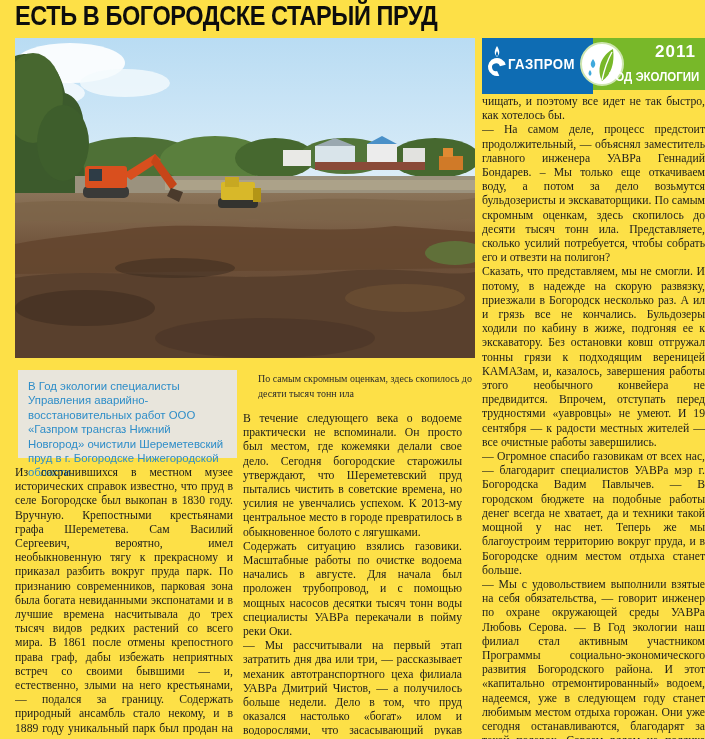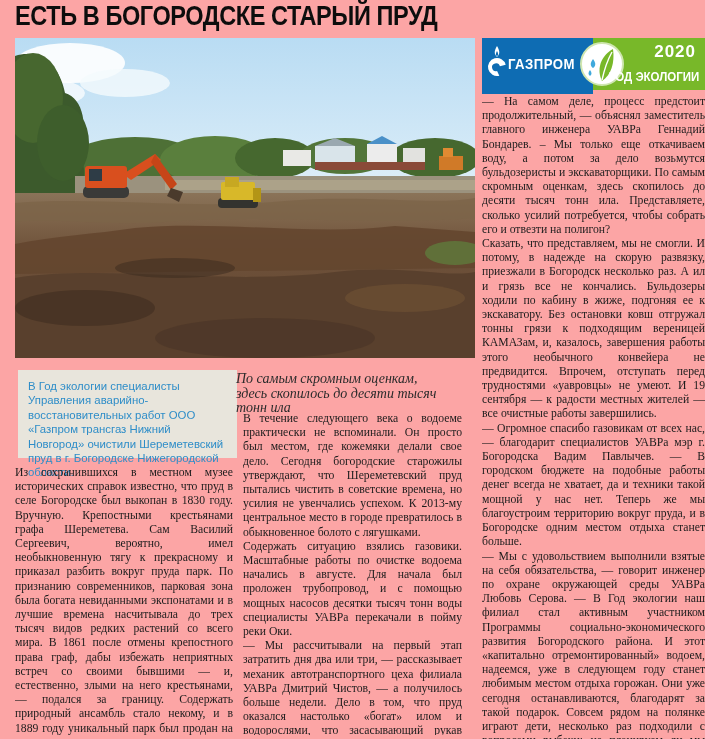--- a/index.html
+++ b/index.html
@@ -1,16 +1,16 @@
 <!DOCTYPE html>
 <html lang="ru"><head>
 <meta charset="utf-8">
 <style>
   html,body{margin:0;padding:0;background:#ffffff;}
-  .page{position:relative;width:705px;height:739px;background:#fca5a5;overflow:hidden;
+  .page{position:relative;width:705px;height:739px;background:#fde047;overflow:hidden;
         font-family:"Liberation Serif", serif;color:#1c1c1c;}
 
   
   .headline{position:absolute;left:15px;top:0px;width:690px;height:34px;overflow:visible;}
   .headline span{display:inline-block;font-family:"Liberation Sans", sans-serif;
         font-weight:bold;font-size:28px;line-height:32px;color:#0d0d0d;
         transform:scaleX(0.84);transform-origin:left center;white-space:nowrap;letter-spacing:-0.5px;}
 
   
   .photo{position:absolute;left:15px;top:38px;width:460px;height:320px;overflow:hidden;}
@@ -31,22 +31,22 @@
         font-weight:bold;font-size:12.5px;color:#ffffff;transform:scaleX(0.92);transform-origin:right center;
         white-space:nowrap;}
 
   
   .caption-box{position:absolute;left:18px;top:370px;width:219px;height:88px;background:#e8e5dc;
         box-sizing:border-box;padding:9px 10px;}
   .caption-box p{margin:0;font-family:"Liberation Sans", sans-serif;font-size:11.4px;
         line-height:14.4px;color:#2e8dc8;}
 
   
-  .photo-caption{position:absolute;left:236px;top:372px;width:214px;
-        font-style:italic;font-size:14px;line-height:14.5px;color:#2b2b2b;}
+  .photo-caption{position:absolute;left:258px;top:372px;width:214px;
+        font-size:10px;line-height:14.5px;color:#2b2b2b;}
 
   
   .col{position:absolute;overflow:hidden;text-align:justify;}
   .col p{margin:0;font-size:11.7px;line-height:14.2px;color:#1c1c1c;}
   .col-left{left:15px;top:466px;width:218px;height:273px;}
   .col-mid{left:243px;top:412px;width:219px;height:323px;}
   .col-right{left:482px;top:95px;width:223px;height:644px;}
 </style>
 </head>
 <body>
@@ -140,26 +140,27 @@
     </div>
     <div class="green">
       <svg class="ecoicon" width="46" height="46" viewBox="0 0 46 46">
         <circle cx="23" cy="23" r="21" fill="#ffffff"></circle>
         <circle cx="23" cy="23" r="21" fill="none" stroke="#cfe6b0" stroke-width="2"></circle>
         <path d="M23,40 C18,30 20,16 34,8 C36,22 32,34 23,40 Z" fill="#78b829"></path>
         <path d="M23,39 C25,30 28,20 33,11" stroke="#ffffff" stroke-width="1.4" fill="none"></path>
         <path d="M14,18 c-3,4 -3,7 0,9 c3,-2 3,-5 0,-9 Z" fill="#3fa9dc"></path>
         <path d="M11,29 c-2,2.6 -2,4.6 0,6 c2,-1.4 2,-3.4 0,-6 Z" fill="#3fa9dc"></path>
       </svg>
-      <span class="year">2020</span>
+      <span class="year">2011</span>
       <span class="program">ГОД ЭКОЛОГИИ</span>
     </div>
   </div>
 
   <div class="col col-right">
+    <p>чищать, и поэтому все идет не так быстро, как хотелось бы.</p>
     <p>— На самом деле, процесс предстоит продолжительный, — объяснял заместитель главного инженера УАВРа Геннадий Бондарев. – Мы только еще откачиваем воду, а потом за дело возьмутся бульдозеристы и экскаваторщики. По самым скромным оценкам, здесь скопилось до десяти тысяч тонн ила. Представляете, сколько усилий потребуется, чтобы собрать его и отвезти на полигон?</p>
     <p>Сказать, что представляем, мы не смогли. И потому, в надежде на скорую развязку, приезжали в Богородск несколько раз. А ил и грязь все не кончались. Бульдозеры ходили по кабину в жиже, подгоняя ее к экскаватору. Без остановки ковш отгружал тонны грязи к подходящим вереницей КАМАЗам, и, казалось, завершения работы этого необычного конвейера не предвидится. Впрочем, отступать перед трудностями «уавровцы» не умеют. И 19 сентября — к радости местных жителей — все очистные работы завершились.</p>
     <p>— Огромное спасибо газовикам от всех нас, — благодарит специалистов УАВРа мэр г. Богородска Вадим Павлычев. — В городском бюджете на подобные работы денег всегда не хватает, да и техники такой мощной у нас нет. Теперь же мы благоустроим территорию вокруг пруда, и в Богородске одним местом отдыха станет больше.</p>
     <p><span>— Мы с удовольствием выполнили взятые на себя обязательства, — говорит инженер по охране окружающей среды УАВРа Любовь Серова. — В Год экологии наш филиал стал активным участником Программы социально-экономического развития Богородского района. И этот «капитально отремонтированный» водоем, надеемся, уже в следующем году станет любимым местом отдыха горожан. Они уже сегодня останавливаются, благодарят за такой подарок. Совсем рядом на полянке играют дети, несколько раз подходили с вопросами рыбаки: не планируем ли мы запускать сюда рыбу? Я больше чем уверена, что сообща мы сможем изменить к лучшему окружающий мир.</span></p>
   </div>
 
   <div class="caption-box">
     <p>В Год экологии специалисты Управления аварийно-восстановительных работ ООО «Газпром трансгаз Нижний Новгород» очистили Шереметевский пруд в г. Богородске Нижегородской области.</p>
   </div>
 

